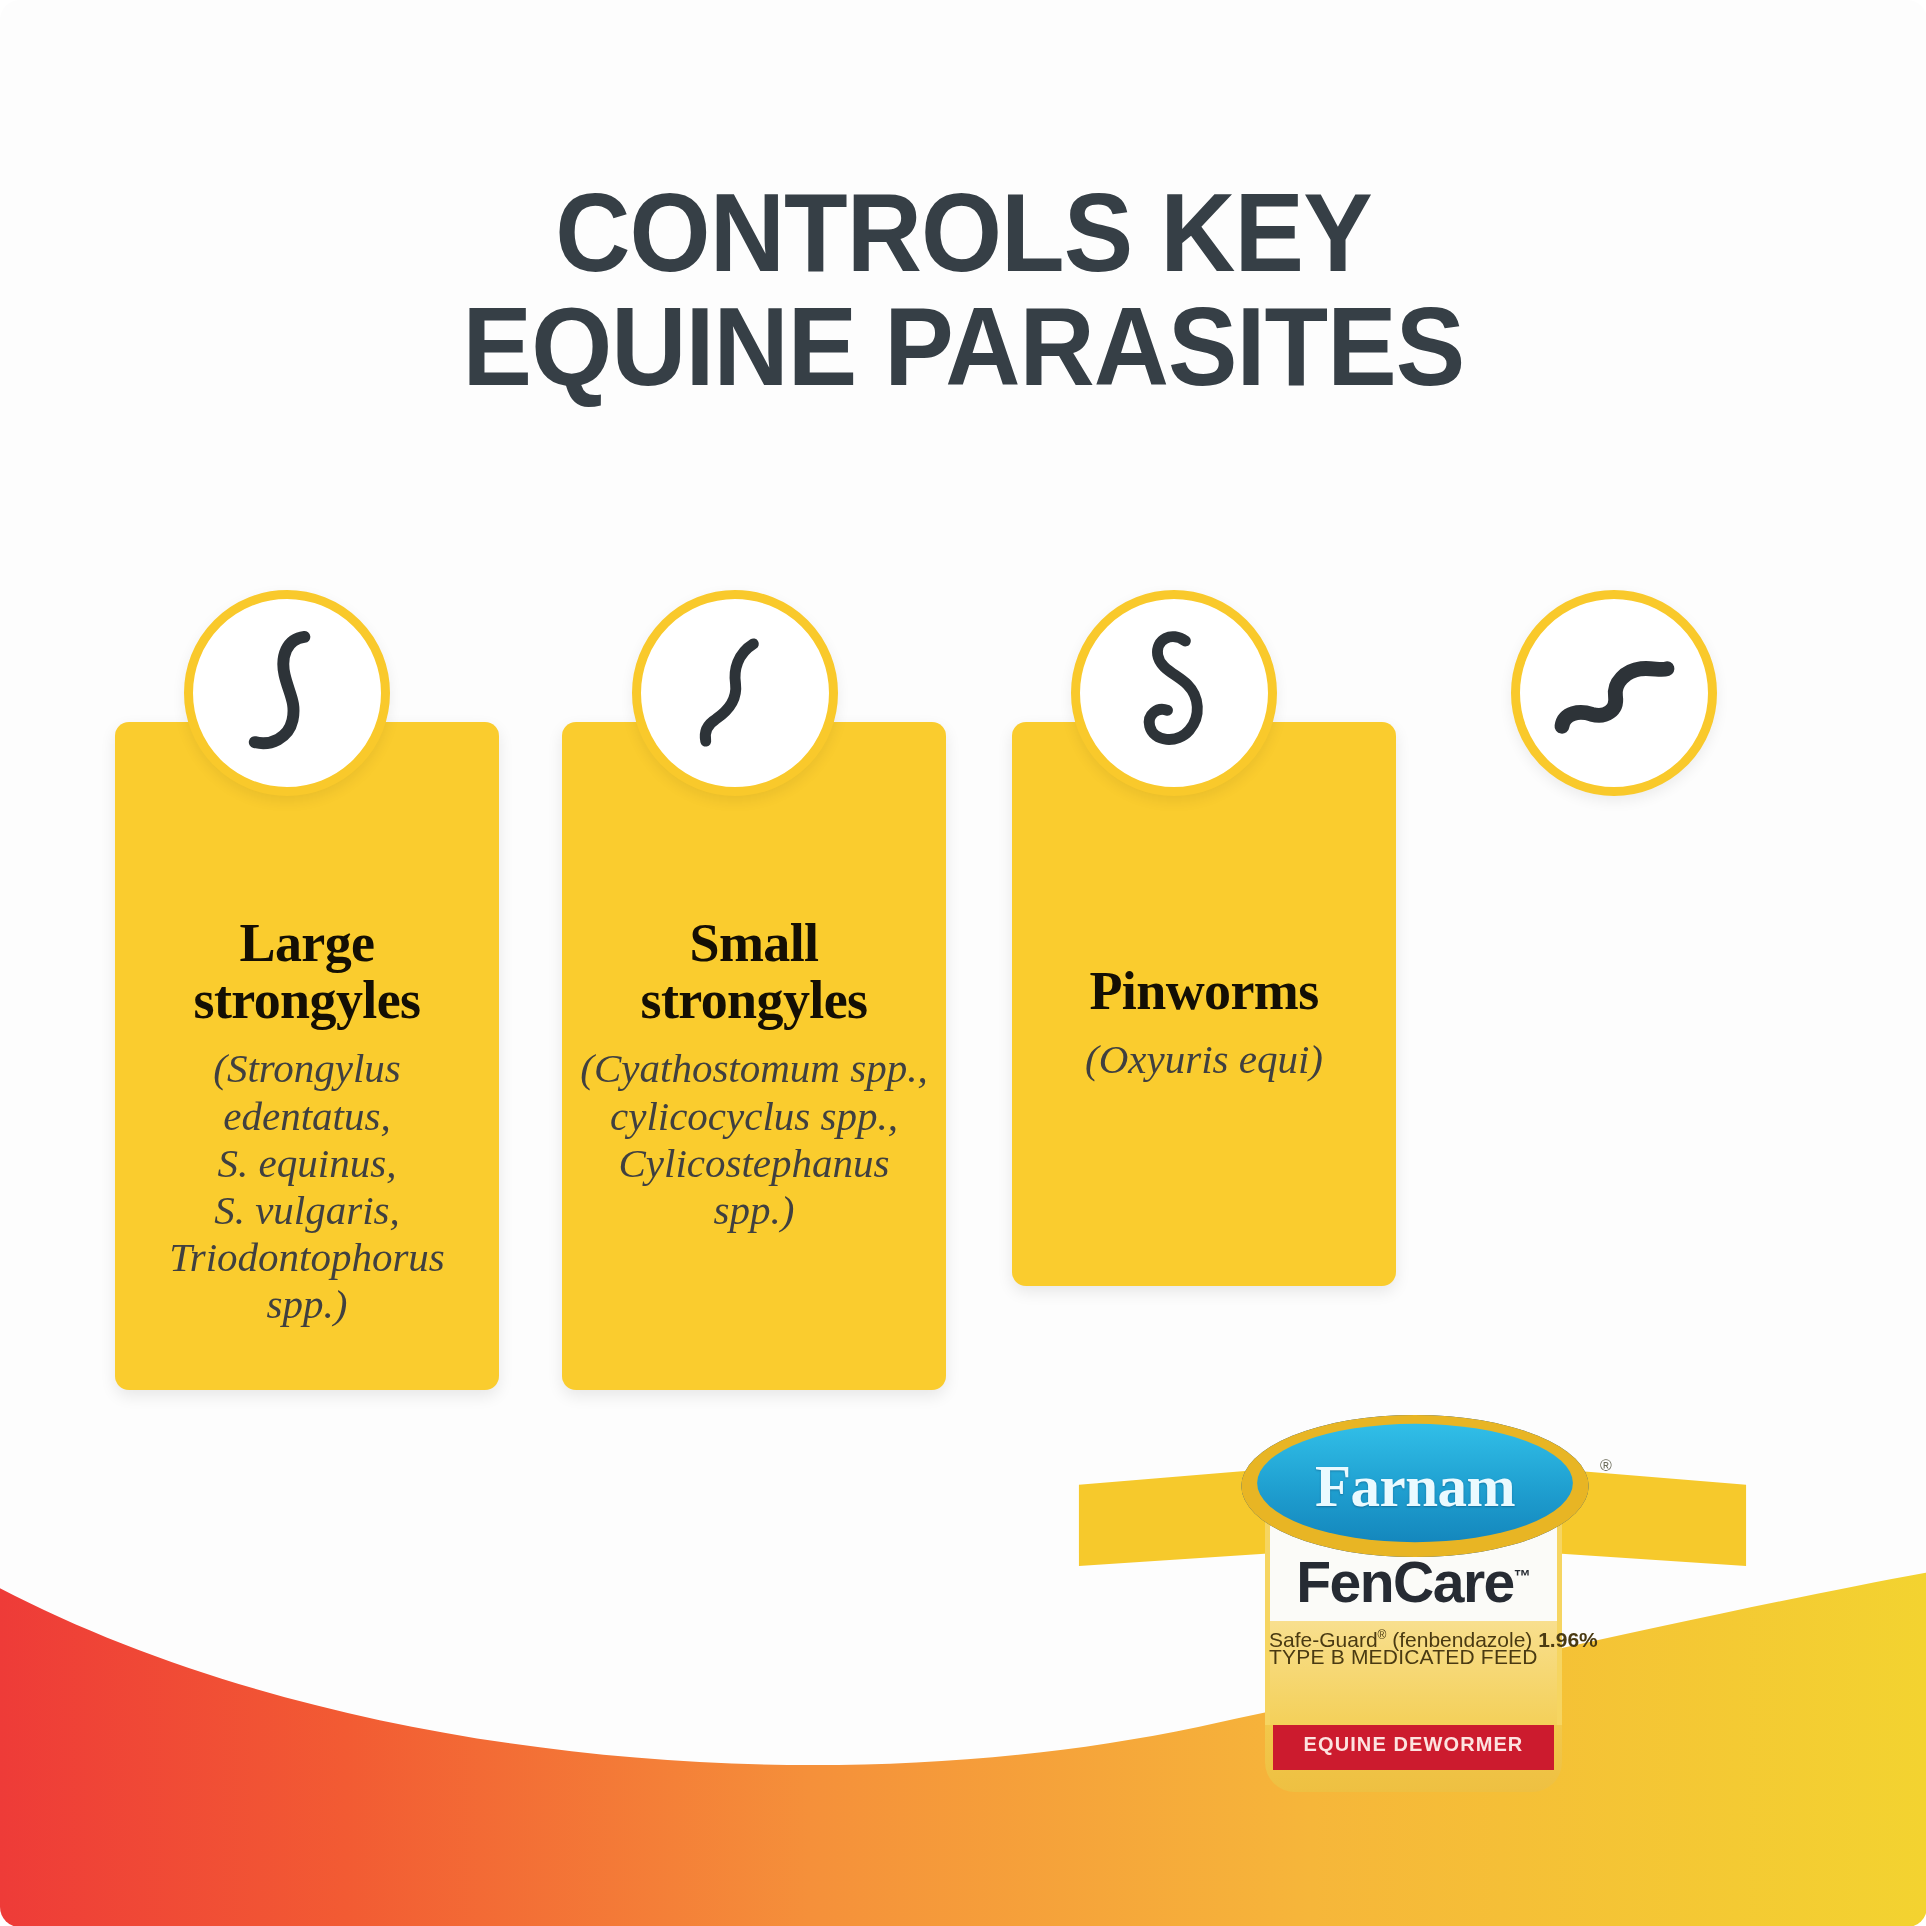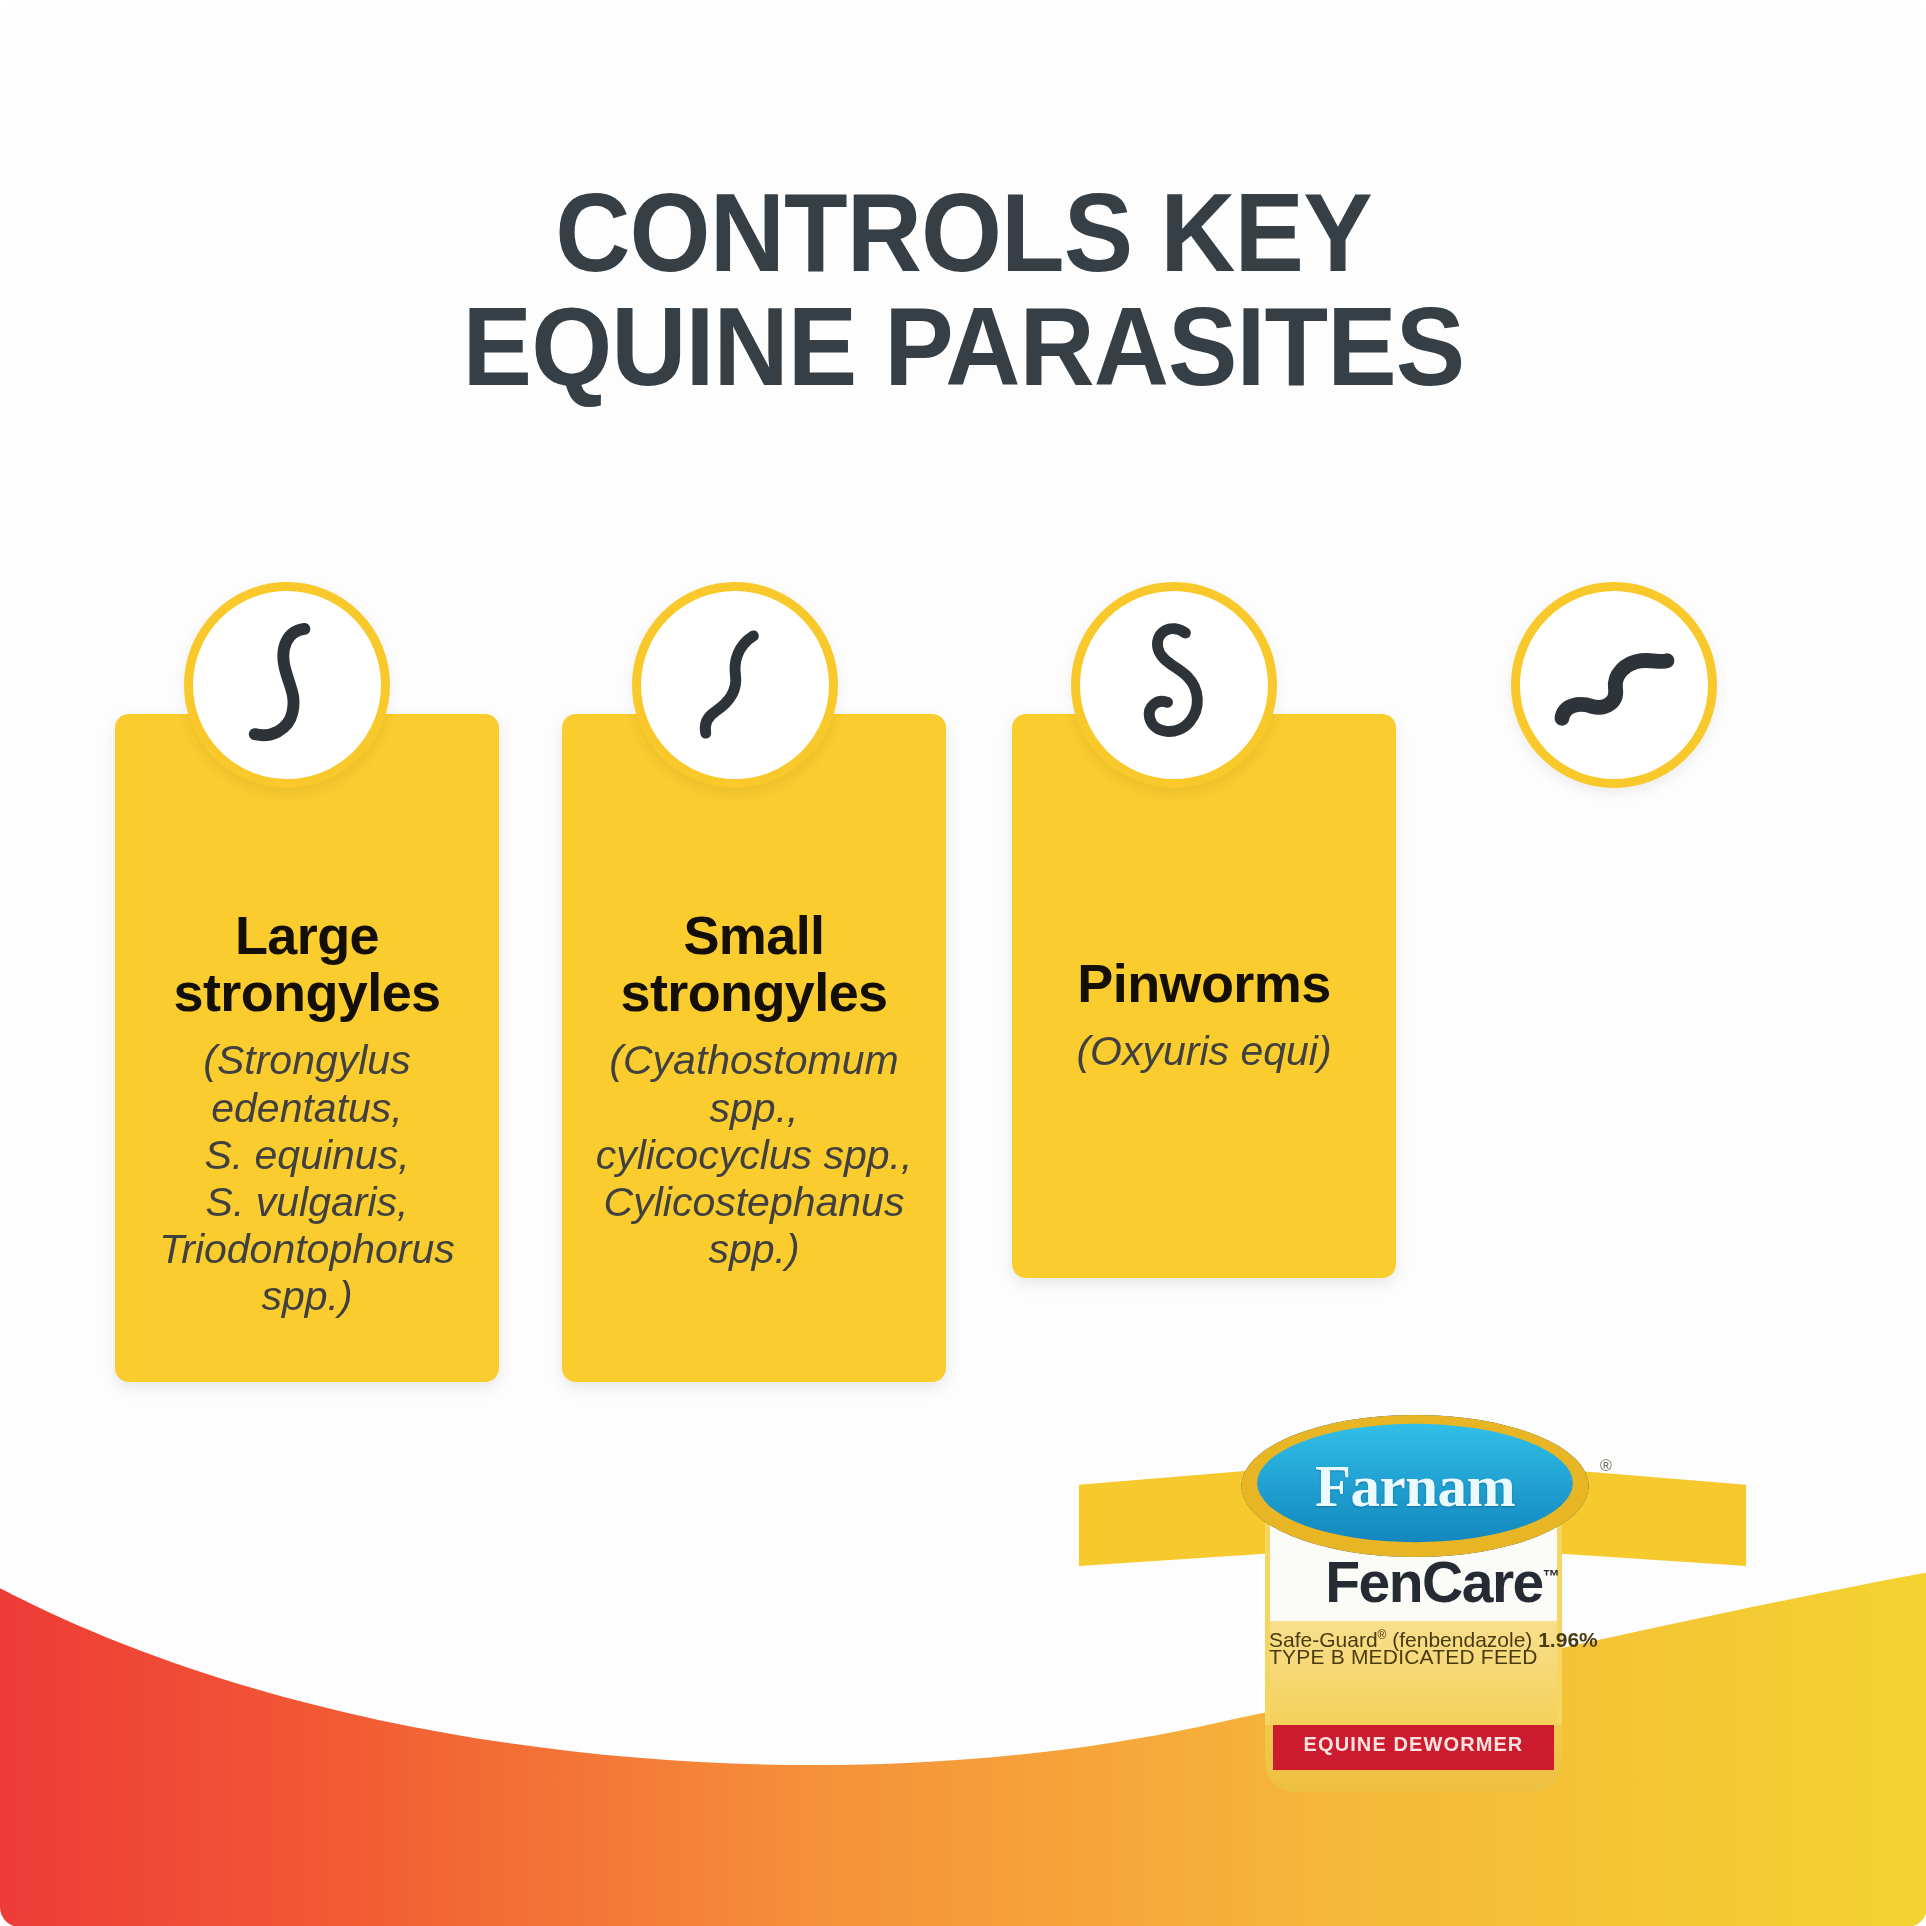--- a/index.html
+++ b/index.html
@@ -21,21 +21,21 @@
     font-size:112px;
     line-height:1.02;
     letter-spacing:-1px;
     font-family:"Liberation Sans", sans-serif;
     transform:scaleX(0.93);
     transform-origin:50% 0;
     white-space:pre-line;
   }
 
   
-  #cards{position:absolute;left:0;top:8px;width:1927px;height:1468px;}
+  #cards{position:absolute;left:0;top:16px;width:1927px;height:1468px;font-family:Liberation Serif, serif;}
   .card{
     position:absolute;
     background:#facc2e;
     border-radius:14px;
     box-shadow:0 6px 16px rgba(0,0,0,0.09);
     box-sizing:border-box;
     padding:0 14px;
   }
   .card-inner{
     position:absolute;
@@ -117,21 +117,20 @@
     z-index:-1;
   }
   #fencare{
     position:absolute;left:0;top:55px;width:297px;
     text-align:center;
     font-weight:bold;
     font-size:57px;
     color:#262b33;
     letter-spacing:-1.5px;
     z-index:3;
-    padding-left:29px;
   }
   #fencare sup{font-size:17px;vertical-align:super;letter-spacing:0;}
   .sg-line{
     position:absolute;left:4px;width:289px;text-align:left;
     color:#4a3a12;font-size:21px;white-space:nowrap;
     z-index:3;
   }
   #sg1{top:134px;}
   #sg1 b{font-weight:bold;}
   #sg1 sup{font-size:12px;}

